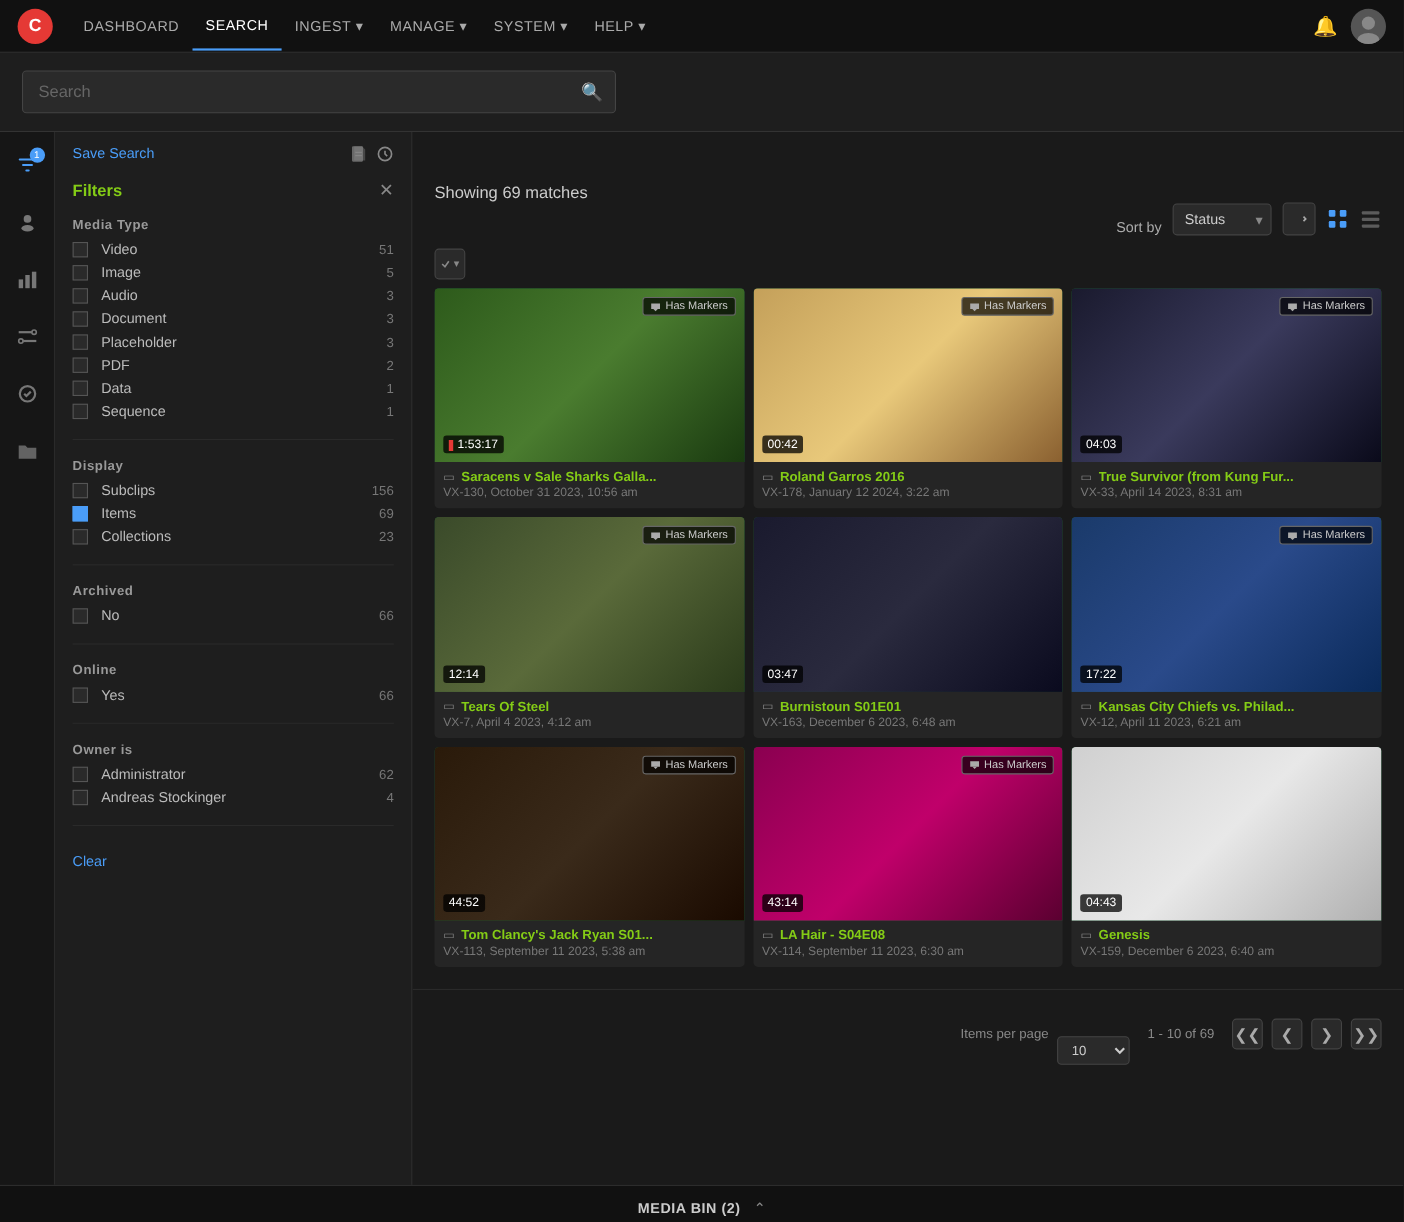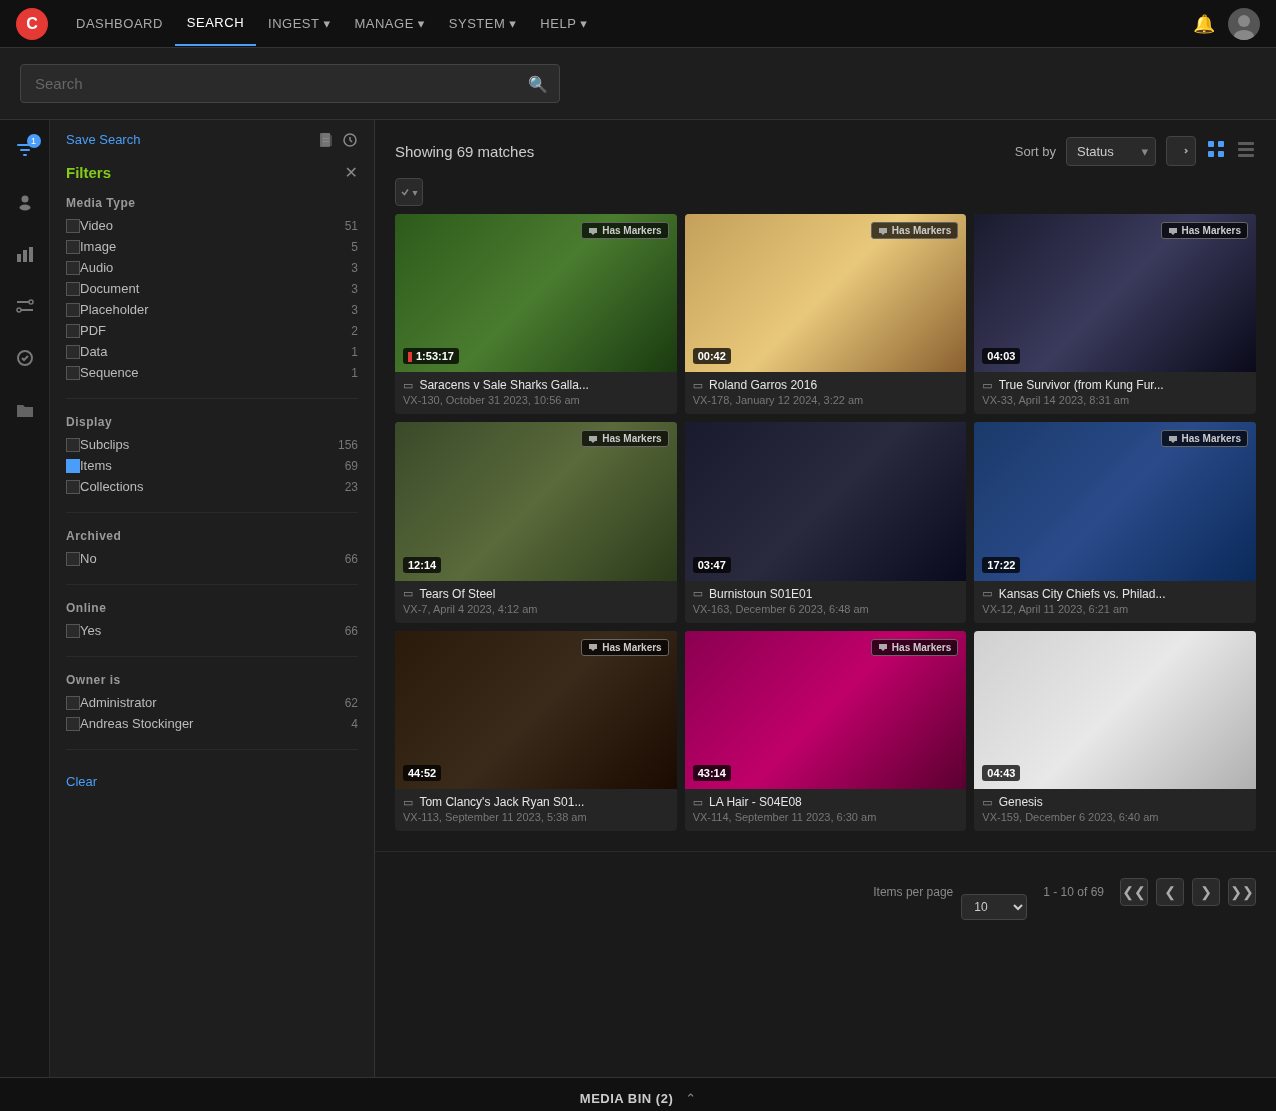--- a/index.html
+++ b/index.html
@@ -36,55 +36,55 @@
     .sidebar-top { display: flex; align-items: flex-start; justify-content: space-between; margin-bottom: 12px; }
     .save-search-link { color: #4a9df8; cursor: pointer; font-size: 13px; }
     .sidebar-top-icons { display: flex; gap: 8px; align-items: center; color: #888; }
     .sidebar-top-icons span { cursor: pointer; }
     .filters-header { display: flex; align-items: center; justify-content: space-between; margin-bottom: 14px; }
     .filters-title { font-size: 15px; color: #84cc16; font-weight: 600; }
     .close-btn { color: #888; cursor: pointer; font-size: 16px; }
     .filter-section { margin-bottom: 16px; border-bottom: 1px solid #2a2a2a; padding-bottom: 12px; }
     .filter-section-title { font-size: 12px; color: #999; font-weight: 600; margin-bottom: 8px; letter-spacing: 0.5px; }
     .filter-row { display: flex; align-items: center; justify-content: space-between; margin-bottom: 6px; }
-    .filter-left { display: flex; align-items: center; gap: 0; }
+    .filter-left { display: flex; align-items: center; gap: 12px; }
     .filter-checkbox { width: 14px; height: 14px; border: 1px solid #555; background: #2a2a2a; cursor: pointer; flex-shrink: 0; }
     .filter-checkbox.checked { background: #4a9df8; border-color: #4a9df8; }
     .filter-label { color: #bbb; font-size: 13px; }
     .filter-count { color: #777; font-size: 12px; }
     .clear-link { color: #4a9df8; cursor: pointer; font-size: 13px; margin-top: 8px; display: inline-block; }
 
     
     .content { flex: 1; overflow-y: auto; padding: 0; background: #1a1a1a; display: flex; flex-direction: column; }
     .content-header { display: flex; align-items: center; justify-content: space-between; padding: 16px 20px 8px; }
     .matches-text { color: #ccc; font-size: 15px; }
-    .header-right { display: flex; align-items: center; gap: 10px; }
+    .header-right { display: flex; align-items: flex-end; gap: 10px; margin-top: 48px; }
     .sort-by-label { color: #aaa; font-size: 13px; }
     .sort-select { background: #2a2a2a; border: 1px solid #444; color: #ccc; padding: 6px 28px 6px 10px; border-radius: 4px; font-size: 13px; cursor: pointer; appearance: none; -webkit-appearance: none; }
     .sort-select-wrap { position: relative; display: inline-block; }
     .sort-select-wrap::after { content: '▾'; position: absolute; right: 8px; top: 50%; transform: translateY(-50%); color: #888; pointer-events: none; }
     .sort-dir-btn { width: 30px; height: 30px; background: #2a2a2a; border: 1px solid #444; border-radius: 4px; color: #aaa; cursor: pointer; display: flex; align-items: center; justify-content: center; font-size: 16px; }
     .view-toggle-grid { color: #4a9df8; cursor: pointer; font-size: 18px; }
     .view-toggle-list { color: #777; cursor: pointer; font-size: 18px; }
     .select-all-row { padding: 4px 20px 8px; }
     .select-all-btn { width: 28px; height: 28px; background: #2a2a2a; border: 1px solid #444; border-radius: 4px; cursor: pointer; display: flex; align-items: center; justify-content: center; color: #888; position: relative; }
 
     
     .media-grid { display: grid; grid-template-columns: repeat(3, 1fr); gap: 8px; padding: 0 20px 20px; }
     .media-card { background: #252525; border-radius: 4px; overflow: hidden; cursor: pointer; }
-    .thumb-wrap { position: relative; width: 100%; padding-top: 56.25%; background: #14532d; overflow: hidden; font-weight: bold; }
+    .thumb-wrap { position: relative; width: 100%; padding-top: 56.25%; background: #14532d; overflow: hidden; }
     .thumb-placeholder { position: absolute; top: 0; left: 0; width: 100%; height: 100%; display: flex; align-items: center; justify-content: center; }
     .thumb-bg { width: 100%; height: 100%; position: absolute; top: 0; left: 0; }
     .has-markers-badge { position: absolute; top: 8px; right: 8px; background: rgba(0,0,0,0.7); border: 1px solid #666; color: #ccc; font-size: 10px; padding: 2px 6px; border-radius: 3px; display: flex; align-items: center; gap: 4px; z-index: 2; }
     .duration-badge { position: absolute; bottom: 8px; left: 8px; background: rgba(0,0,0,0.75); color: #fff; font-size: 11px; padding: 2px 5px; border-radius: 3px; z-index: 2; }
     .duration-badge.red-bar::before { content: ''; display: inline-block; width: 4px; height: 10px; background: #e53935; margin-right: 4px; vertical-align: middle; }
     .card-info { padding: 6px 8px 8px; }
     .card-title-row { display: flex; align-items: center; gap: 6px; margin-bottom: 2px; }
     .film-icon { color: #888; font-size: 11px; flex-shrink: 0; }
-    .card-title { color: #e5e5e5; font-size: 12px; font-weight: 400; white-space: nowrap; overflow: hidden; text-overflow: ellipsis; }
+    .card-title { color: #84cc16; font-size: 12px; font-weight: 700; white-space: nowrap; overflow: hidden; text-overflow: ellipsis; }
     .card-meta { color: #777; font-size: 11px; }
 
     
     .pagination-bar { display: flex; align-items: center; justify-content: flex-end; gap: 8px; padding: 12px 20px; border-top: 1px solid #2a2a2a; }
     .per-page-label { color: #888; font-size: 12px; }
     .per-page-select { background: #2a2a2a; border: 1px solid #444; color: #ccc; padding: 4px 22px 4px 8px; border-radius: 4px; font-size: 12px; cursor: pointer; margin-top: 30px; }
     .page-info { color: #888; font-size: 12px; margin: 0 8px; }
     .page-btn { width: 28px; height: 28px; background: #2a2a2a; border: 1px solid #444; border-radius: 4px; color: #aaa; cursor: pointer; display: flex; align-items: center; justify-content: center; font-size: 14px; }
     .page-btn:disabled { color: #555; cursor: default; }
 

